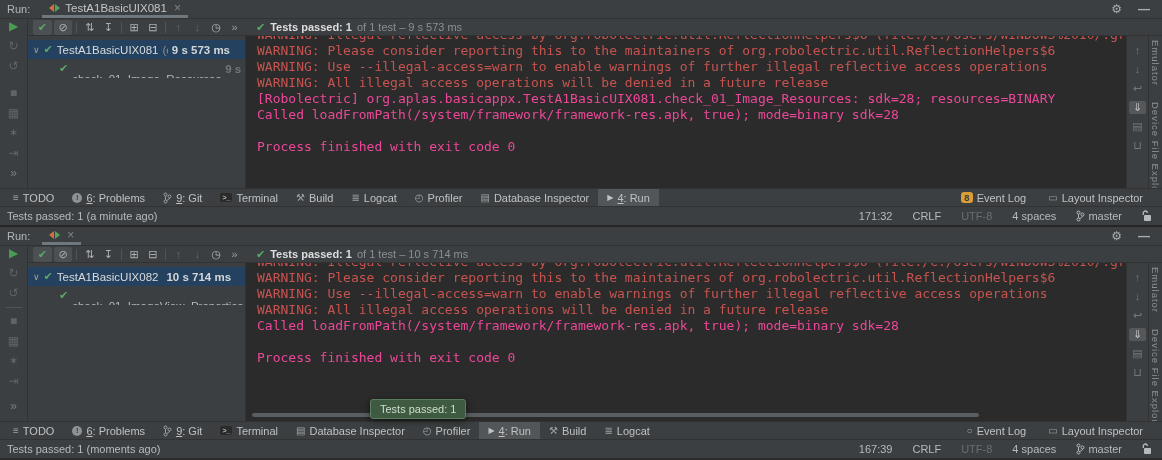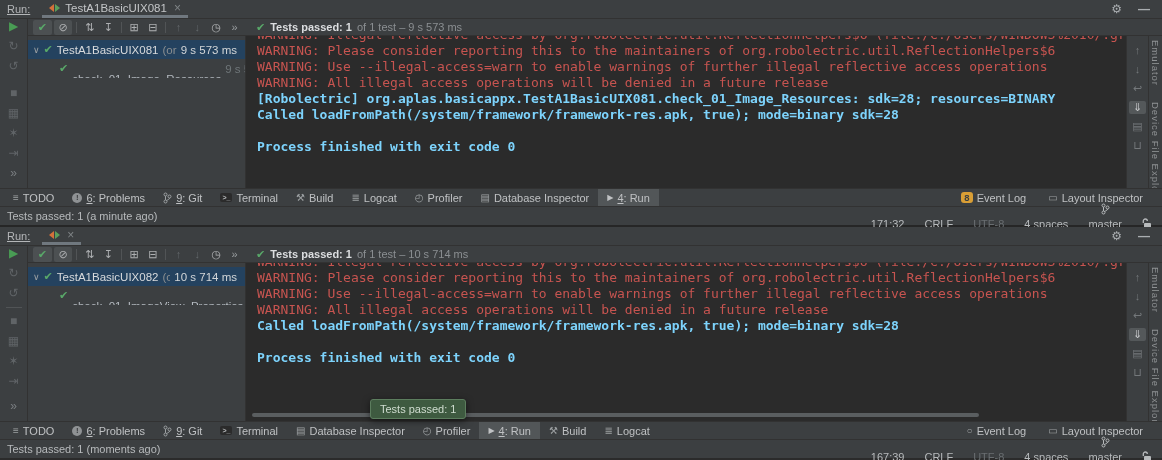--- a/index.html
+++ b/index.html
@@ -10,21 +10,21 @@
     font-size:11px;
     color:#bbbdbf;
     -webkit-font-smoothing:antialiased;
   }
   .panel { position:relative; width:1162px; display:flex; flex-direction:column; background:#3c3f41; }
   #panel1 { height:227px; border-bottom:2px solid #262626; }
   #panel2 { height:231px; }
 
   
   .tabbar { height:19px; background:#3c3f41; display:flex; align-items:center; border-bottom:1px solid #323232; flex:0 0 auto; }
-  .run-label { color:#b4b6b8; padding:0 12px 0 7px;text-decoration:underline; }
+  .run-label { color:#b4b6b8; padding:0 12px 0 7px; }
   .tab { display:flex; align-items:center; gap:5px; padding:0 7px; height:100%; border-bottom:3px solid #70787f; position:relative; }
   .cfgicon { display:flex; align-items:center; gap:1px; }
   .cfgicon .t1 { width:0;height:0;border-top:4px solid transparent;border-bottom:4px solid transparent;border-right:5px solid #d4713a; }
   .cfgicon .t2 { width:0;height:0;border-top:4px solid transparent;border-bottom:4px solid transparent;border-left:5px solid #5a9f5c; }
   .tab-title { color:#c3c5c7; font-size:11.5px; }
   .tab-close { color:#7f8486; font-size:12px; margin-left:2px; }
   .winbtns { margin-left:auto; display:flex; align-items:center; gap:16px; padding-right:12px; color:#a9adb0; font-size:12px; }
   .winbtns .mini { font-weight:bold; }
 
   
@@ -53,30 +53,30 @@
   .contentrow { flex:1 1 auto; display:flex; min-height:0; }
 
   .tree { width:218px; flex:0 0 auto; background:#3c3f41; border-right:1px solid #323232; padding-top:4px; font-size:11.5px; overflow:hidden; }
   .tree-row { height:19px; display:flex; align-items:center; gap:4px; padding-left:5px; white-space:nowrap; overflow:hidden; }
   .tree-row.selected { background:#24425f; }
   .chev { color:#9fa2a4; font-size:9px; width:10px; text-align:center; }
   .tcheck { color:#59a869; font-size:11px; }
   .tname { color:#d8dadc; }
   .tname.child { color:#b4bac0;margin-top:20px; }
   .tpkg { color:#8a8e90; overflow:hidden; flex:0 1 auto; }
-  .tdur { margin-left:auto; padding-right:8px; flex:0 0 auto; }
+  .tdur { margin-left:auto; padding-right:15px; flex:0 0 auto;font-weight:bold; }
   .tdur.bright { color:#d3d6d8; }
   .tdur.faint { color:#6f7679; }
   .child-indent { width:22px; flex:0 0 auto; }
 
   .console { flex:1 1 auto; position:relative; background:#2b2b2b; overflow:hidden; font-family:"DejaVu Sans Mono","Liberation Mono",monospace; font-size:13px; line-height:16px; padding-left:11px; }
   .cline { white-space:nowrap; }
   .clip { margin-top:-9px; }
   .warn { color:#c75450; }
-  .info { color:#7dd3fc;font-weight:bold; }
+  .info { color:#ec4899; }
   .hscroll { position:absolute; bottom:4px; left:6px; width:727px; height:4px; background:#5a5e60; border-radius:2px; }
 
   .rightstrip { width:22px; flex:0 0 auto; background:#3c3f41; border-left:1px solid #323232; display:flex; flex-direction:column; align-items:center; gap:6px; padding-top:8px; }
   .rs { color:#74787b; font-size:11px; line-height:13px; }
   .rs.active { background:#54585a; border-radius:2px; width:17px; text-align:center; color:#c6c8ca; }
   .vlabels { width:14px; flex:0 0 auto; background:#3c3f41; border-left:1px solid #323232; display:flex; flex-direction:column; align-items:center; overflow:hidden; }
   .vtext { writing-mode:vertical-rl; font-size:9.5px; color:#8f9294; letter-spacing:1px; margin-top:4px; white-space:nowrap; }
   .vtext.second { margin-top:16px; }
 
   
@@ -88,21 +88,21 @@
   .prob-icon { width:10px; height:10px; border-radius:50%; background:#8f9294; color:#3c3f41; font-size:8px; font-weight:bold; text-align:center; line-height:10px; }
   .term-icon { background:#2b2b2b; border-radius:2px; color:#b7babc; font-size:7px; font-weight:bold; padding:1px 2px; line-height:7px; }
   .mn { text-decoration:underline; }
   .twright { margin-left:auto; display:flex; align-items:center; gap:4px; padding-right:10px; }
   .badge { background:#d99e35; color:#3b3f41; border-radius:3px; padding:0 3px; font-size:9.5px; font-weight:bold; line-height:11px; }
 
   
   .statusbar { height:19px; flex:0 0 auto; background:#3c3f41; border-top:1px solid #323232; display:flex; align-items:center; padding:0 10px 0 7px; color:#b7babc; }
   .sb-right { margin-left:auto; display:flex; align-items:flex-end; gap:20px; }
   .sb-dim { color:#696e71; }
-  .branchwrap { display:flex; align-items:center; gap:3px;flex-direction:column; }
+  .branchwrap { display:flex; align-items:center; gap:3px; }
   .sbicon svg { display:block; }
 
   
   .tooltip { position:absolute; left:370px; top:172px; background:#3e5a40; border:1px solid #5c7d5e; border-radius:3px; padding:3px 9px; color:#cfdccf; font-size:11px; box-shadow:0 2px 7px rgba(0,0,0,0.55); z-index:5; }
 </style>
 </head>
 <body>
 
 <div class="panel" id="panel1">
   <div class="tabbar">

